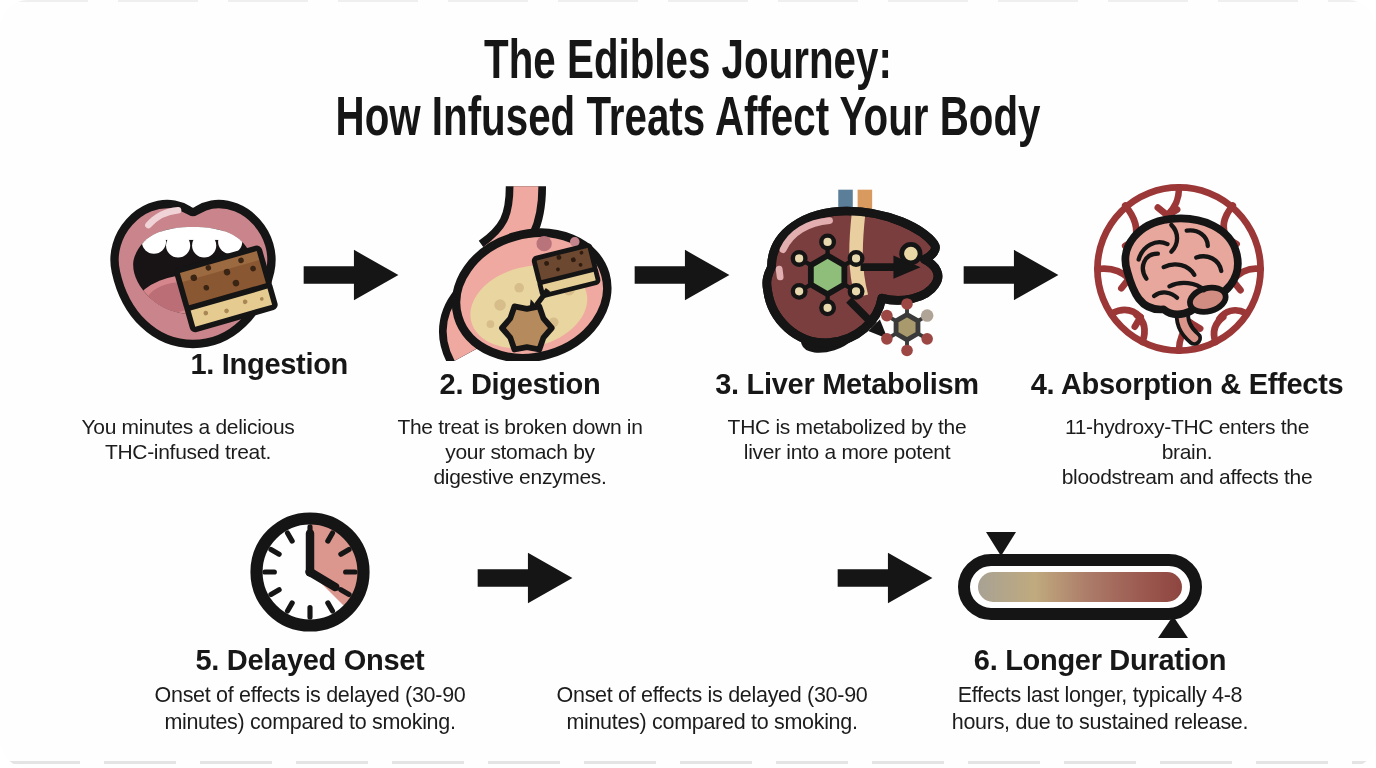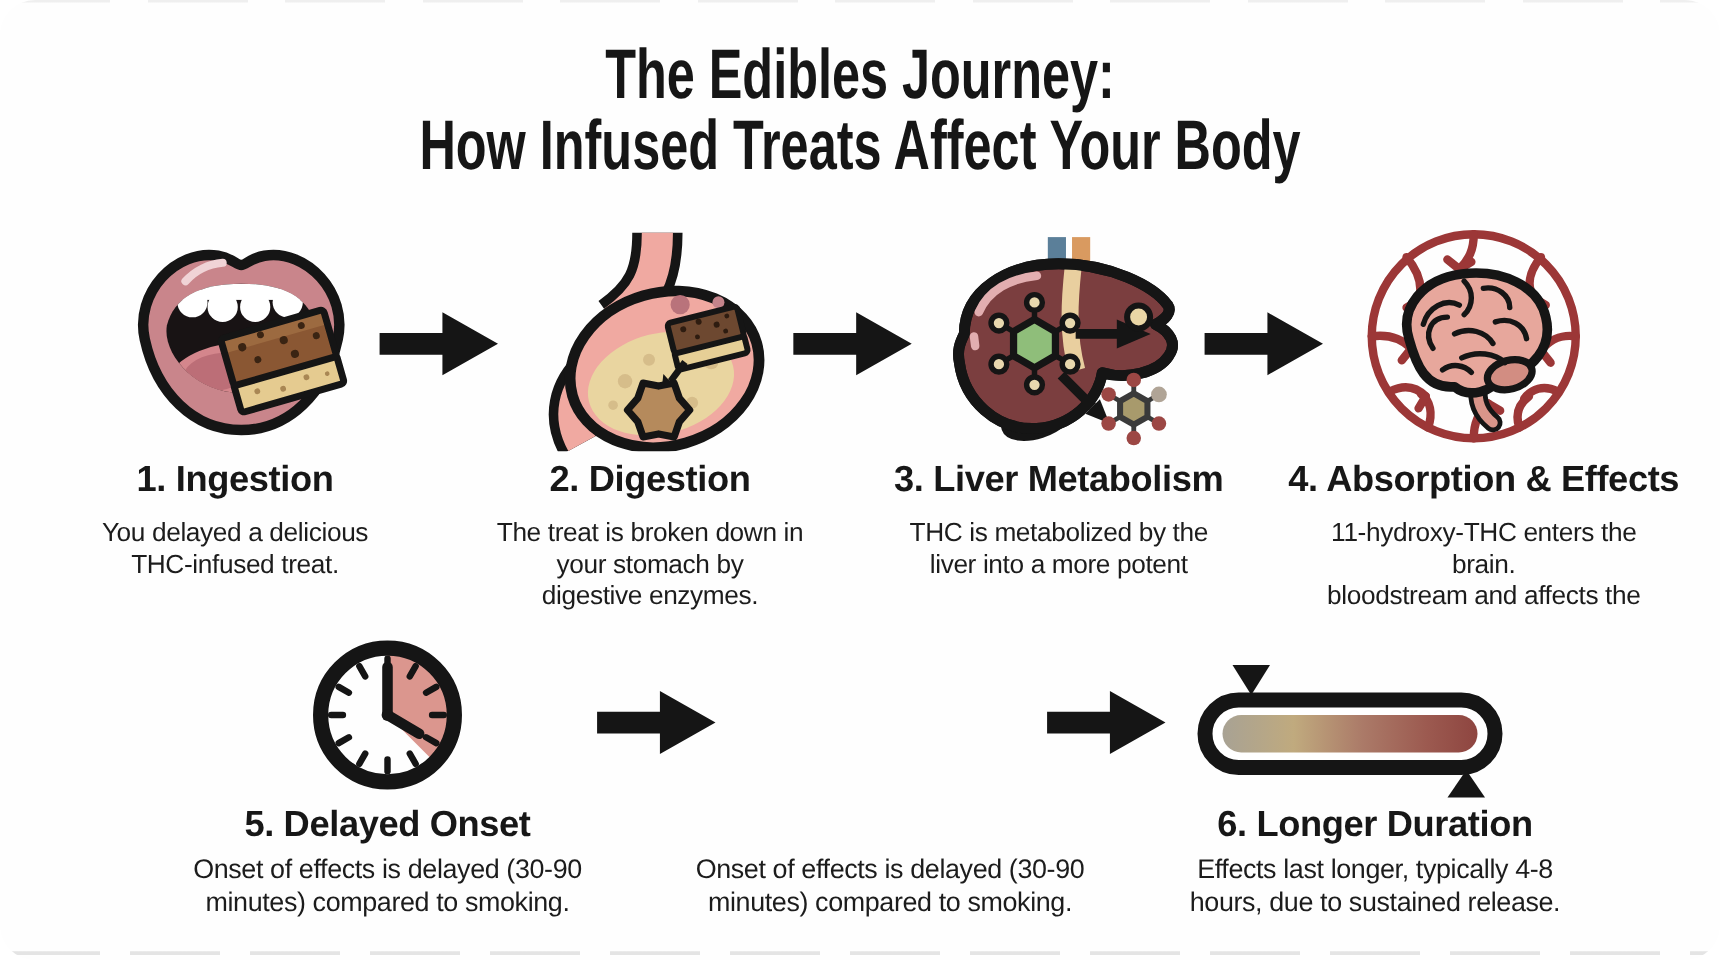--- a/index.html
+++ b/index.html
@@ -200,23 +200,23 @@
   <svg class="icon" style="left:303px; top:246px;" width="98" height="58" viewBox="0 0 100 60">
     <polygon points="0,21 52,21 52,4 98,30 52,56 52,39 0,39" fill="#151515"></polygon>
   </svg>
   <svg class="icon" style="left:634px; top:246px;" width="98" height="58" viewBox="0 0 100 60">
     <polygon points="0,21 52,21 52,4 98,30 52,56 52,39 0,39" fill="#151515"></polygon>
   </svg>
   <svg class="icon" style="left:963px; top:246px;" width="98" height="58" viewBox="0 0 100 60">
     <polygon points="0,21 52,21 52,4 98,30 52,56 52,39 0,39" fill="#151515"></polygon>
   </svg>
 
-  <h2 class="step-head" style="left:28px; top:368px; width:320px;">1. Ingestion</h2>
+  <h2 class="step-head" style="left:28px; top:348px; width:320px;text-align:right;">1. Ingestion</h2>
   <div class="step-body" style="left:28px; top:414px; width:320px;">
-    <div>You delayed a delicious</div>
+    <div>You minutes a delicious</div>
     <div>THC-infused treat.</div>
   </div>
 
   <h2 class="step-head" style="left:370px; top:368px; width:300px;">2. Digestion</h2>
   <div class="step-body" style="left:370px; top:414px; width:300px;">
     <div>The treat is broken down in</div>
     <div>your stomach by</div>
     <div>digestive enzymes.</div>
   </div>
 

